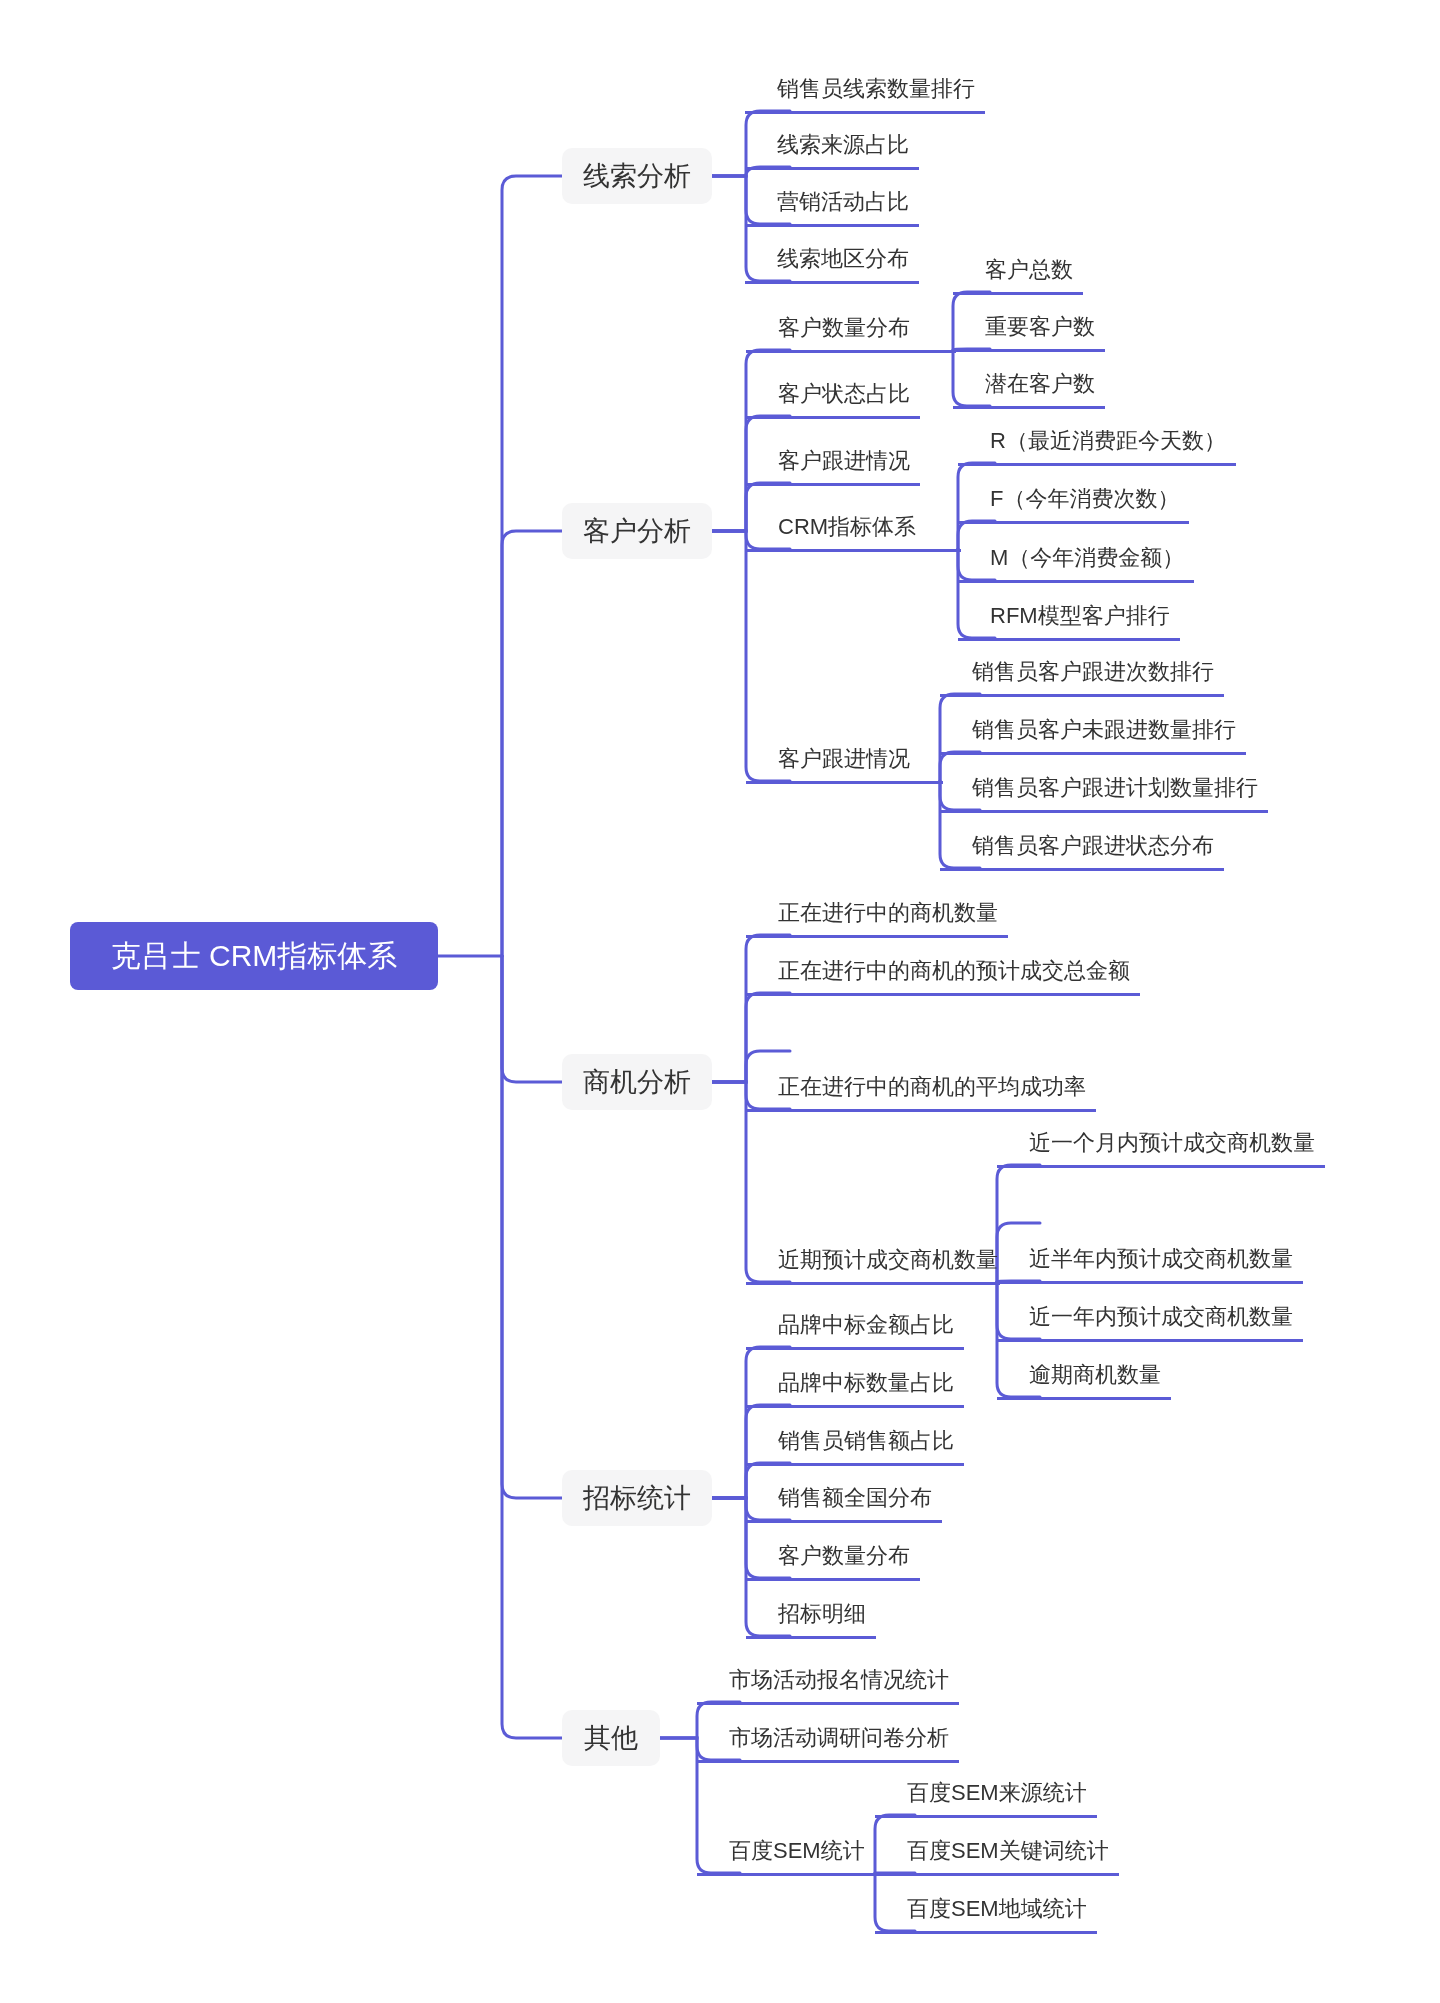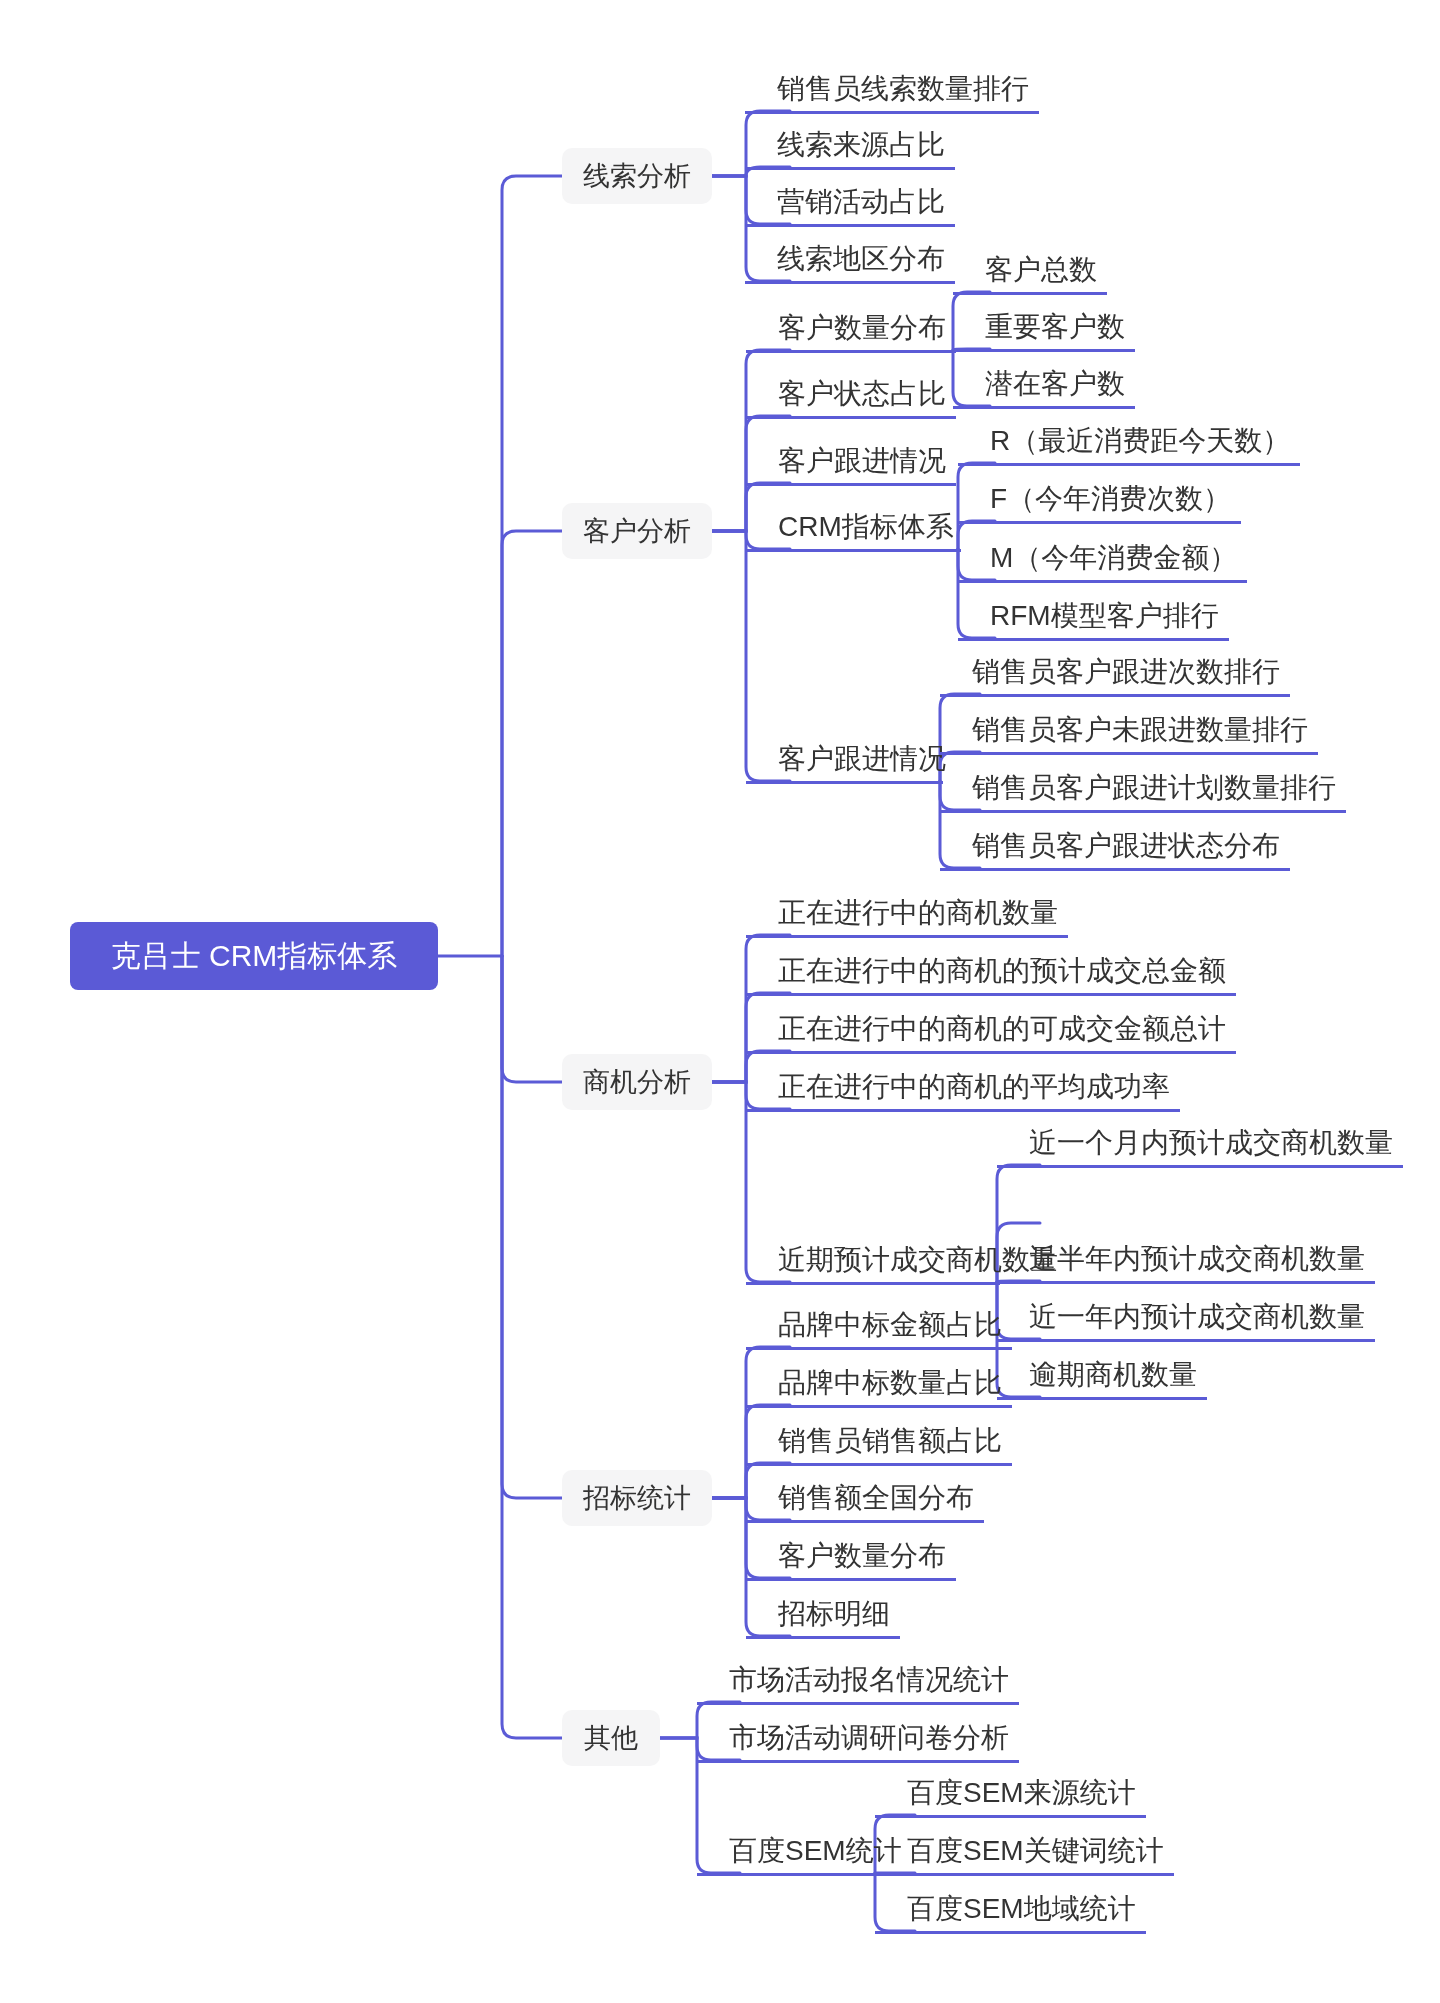--- a/index.html
+++ b/index.html
@@ -11,21 +11,21 @@
     position:relative;width:1440px;height:2003px;overflow:hidden;
     background:var(--canvas);
     font-family:"Liberation Sans","DejaVu Sans",sans-serif;
     color:var(--text);
   }
   #edges{position:absolute;left:0;top:0;width:1440px;height:2003px;}
   #edges path{fill:none;stroke:var(--line);stroke-width:3;stroke-linecap:round;}
   .node{position:absolute;box-sizing:border-box;white-space:nowrap;}
   
   .ln{
-    font-size:28px;line-height:26px;
+    font-size:22px;line-height:26px;
     padding:0 10px 9px 32px;
     border-bottom:3px solid var(--line);
     color:var(--text);
   }
   
   .box{
     display:flex;align-items:center;justify-content:center;
     height:56px;background:var(--node-bg);border-radius:10px;
     font-size:27px;color:var(--text);
   }
@@ -124,21 +124,20 @@
   <div class="node ln" style="left:958px;top:545px">M（今年消费金额）</div>
   <div class="node ln" style="left:958px;top:603px">RFM模型客户排行</div>
   <div class="node ln" style="left:746px;top:746px;width:197px">客户跟进情况</div>
   <div class="node ln" style="left:940px;top:659px">销售员客户跟进次数排行</div>
   <div class="node ln" style="left:940px;top:717px">销售员客户未跟进数量排行</div>
   <div class="node ln" style="left:940px;top:775px">销售员客户跟进计划数量排行</div>
   <div class="node ln" style="left:940px;top:833px">销售员客户跟进状态分布</div>
 
   <div class="node ln" style="left:746px;top:900px">正在进行中的商机数量</div>
   <div class="node ln" style="left:746px;top:958px">正在进行中的商机的预计成交总金额</div>
-  <div class="node ln" style="left:746px;top:1016px">正在进行中的商机的可成交金额总计</div>
   <div class="node ln" style="left:746px;top:1074px">正在进行中的商机的平均成功率</div>
   <div class="node ln" style="left:746px;top:1247px;width:254px">近期预计成交商机数量</div>
   <div class="node ln" style="left:997px;top:1130px">近一个月内预计成交商机数量</div>
   <div class="node ln" style="left:997px;top:1246px">近半年内预计成交商机数量</div>
   <div class="node ln" style="left:997px;top:1304px">近一年内预计成交商机数量</div>
   <div class="node ln" style="left:997px;top:1362px">逾期商机数量</div>
 
   <div class="node ln" style="left:746px;top:1312px">品牌中标金额占比</div>
   <div class="node ln" style="left:746px;top:1370px">品牌中标数量占比</div>
   <div class="node ln" style="left:746px;top:1428px">销售员销售额占比</div>

